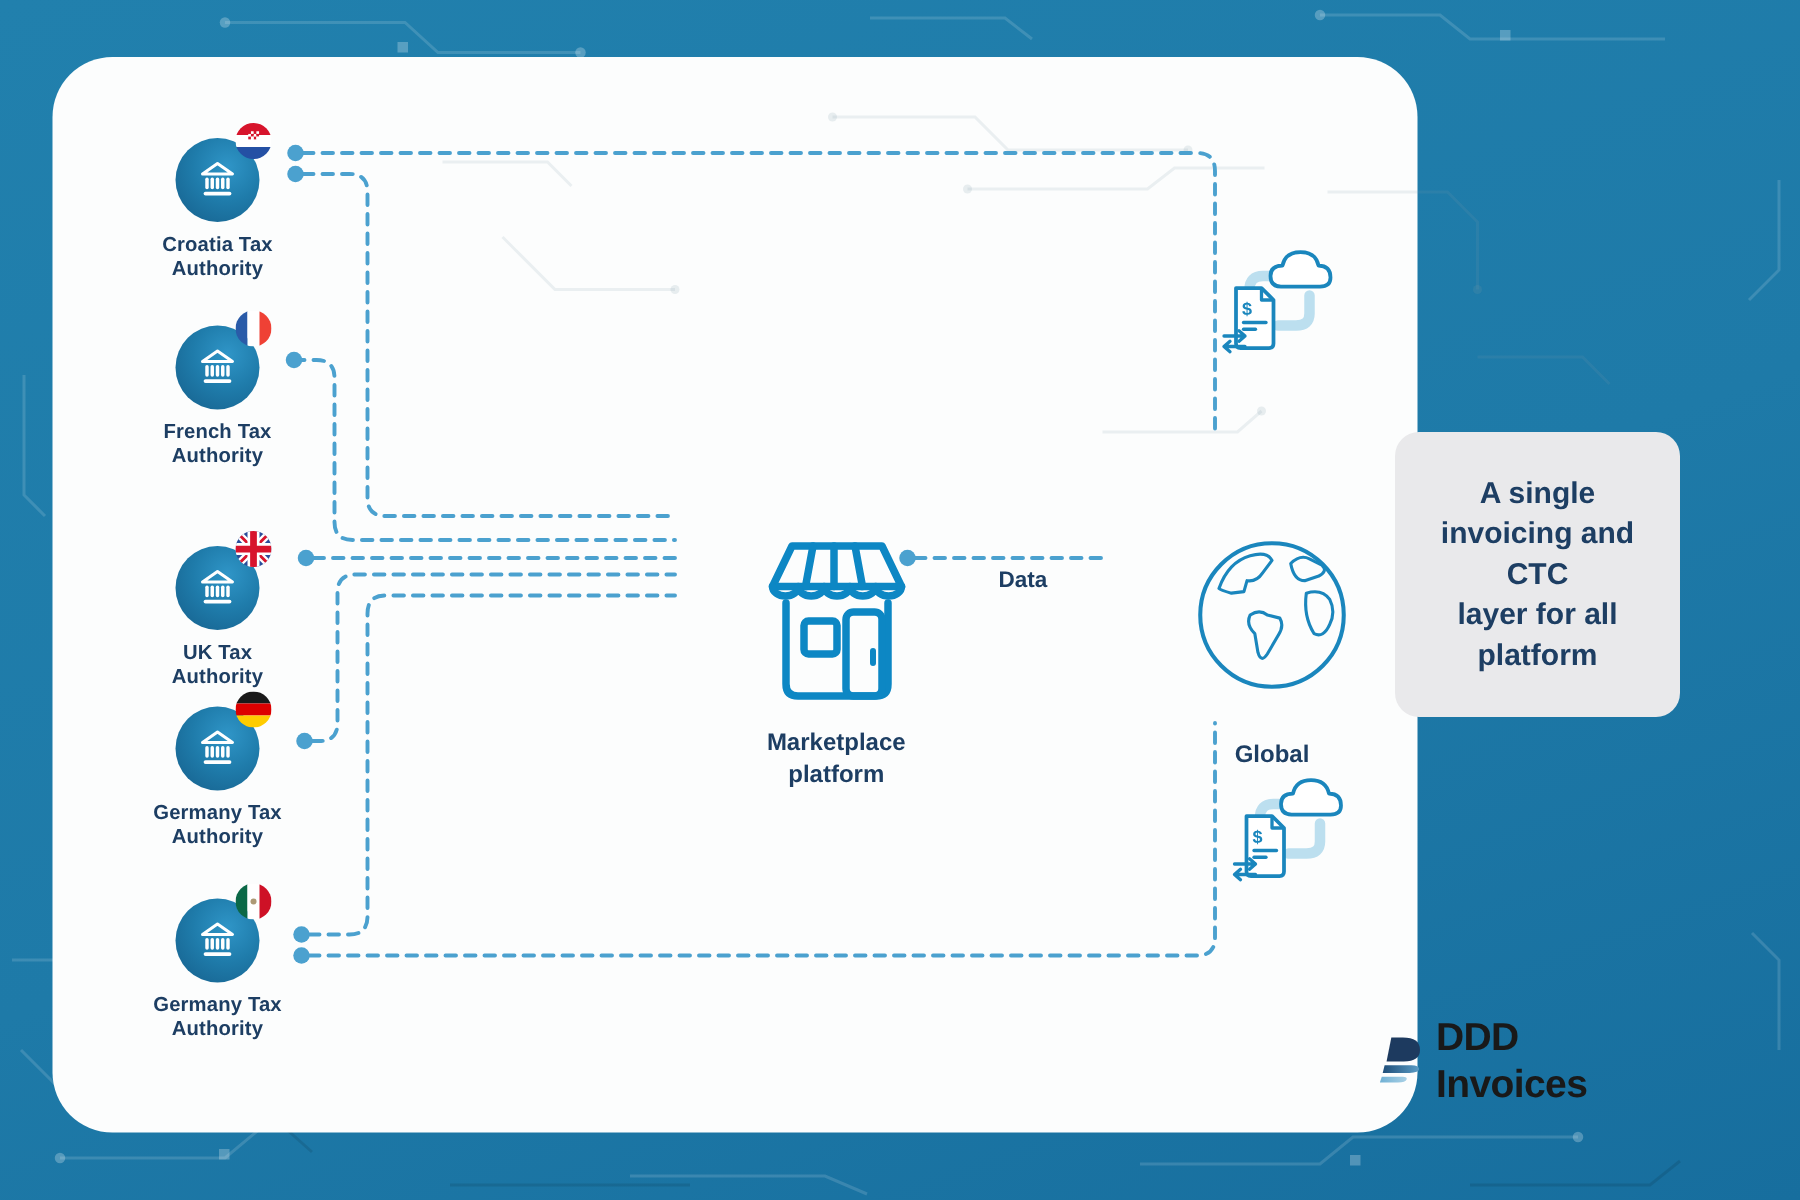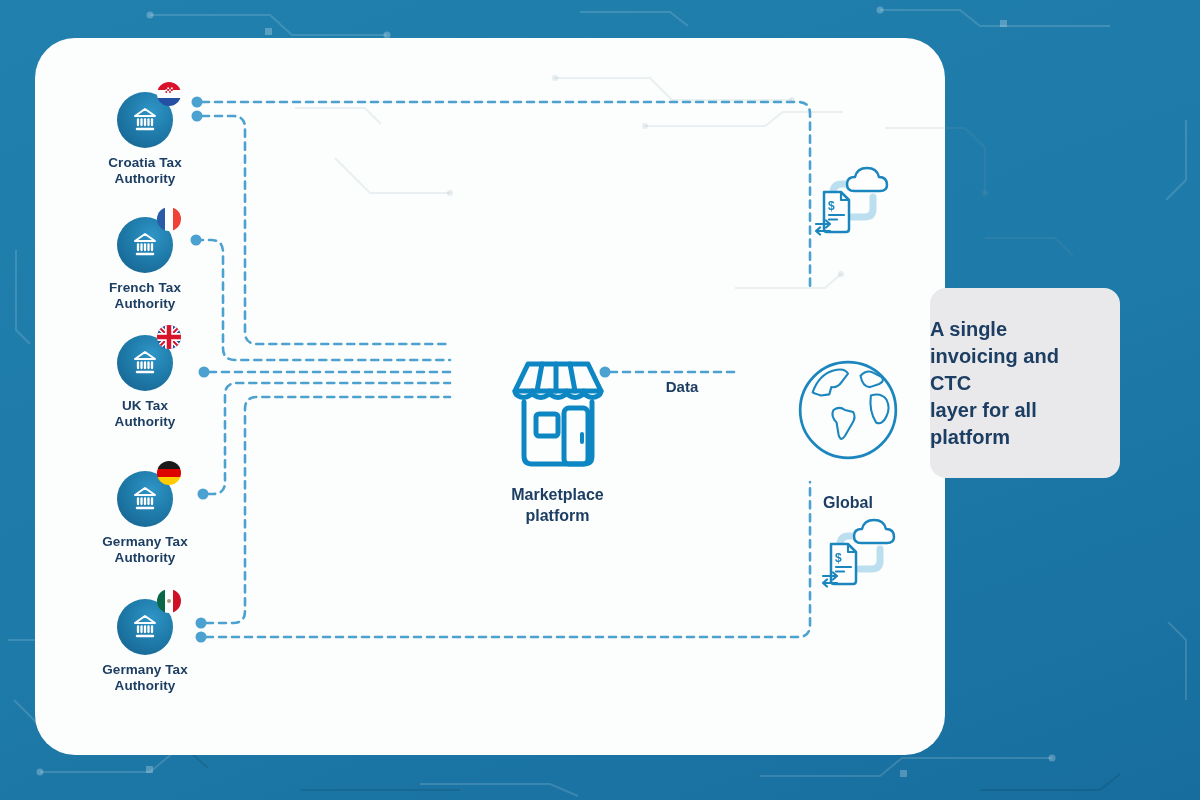--- a/index.html
+++ b/index.html
@@ -30,21 +30,21 @@
   .marketplace .node-label{font-size:16px;line-height:21px;margin-top:10px;}
   .globe{position:absolute;left:751px;top:320px;width:124px;text-align:center;}
   .globe .node-label{font-size:16px;margin-top:28px;}
   .data-label{position:absolute;left:612px;top:340px;width:70px;text-align:center;
     font-size:15px;font-weight:bold;color:#1d3e63;}
   .inv-cloud{position:absolute;}
   
   .callout{
     position:absolute;left:895px;top:250px;width:190px;height:190px;
     background:#e9e9eb;border-radius:16px;
-    display:flex;flex-direction:column;align-items:flex-start;justify-content:center;
+    display:flex;flex-direction:column;align-items:center;justify-content:center;
     color:#1d3e63;font-size:20px;line-height:27px;font-weight:bold;text-align:center;
   }
   
   .logo{position:absolute;left:883px;top:638px;display:flex;align-items:center;gap:10px;}
   .logo-text{font-size:26px;font-weight:800;color:#191919;letter-spacing:-0.4px;}
 </style>
 </head>
 <body>
 
 <div class="stage">
@@ -184,21 +184,21 @@
             <rect x="8" width="8" height="24" fill="#fff"></rect>
             <rect x="16" width="8" height="24" fill="#ef4135"></rect>
         </svg>
       </div>
       <div class="auth-label">
         <span>French Tax</span>
           <span>Authority</span>
       </div>
     </div>
 
-    <div class="authority" style="top:297px">
+    <div class="authority" style="top:326px">
       <div class="auth-circle">
         <svg width="34" height="34" viewBox="0 0 34 34" fill="none" stroke="#fff">
           <path d="M7 13 L17 6 L27 13 Z" stroke-width="2" stroke-linejoin="round"></path>
           <g stroke-width="2.3" stroke-linecap="round">
             <path d="M10 16.5 V22"></path>
               <path d="M13.5 16.5 V22"></path>
               <path d="M17 16.5 V22"></path>
               <path d="M20.5 16.5 V22"></path>
               <path d="M24 16.5 V22"></path>
           </g>
@@ -343,15 +343,33 @@
     </div>
 
     <div class="callout">
       <div>A single</div>
       <div>invoicing and</div>
       <div>CTC</div>
       <div>layer for all</div>
       <div>platform</div>
     </div>
 
+    <div class="logo">
+      <svg width="42" height="48" viewBox="0 0 46 50">
+        <defs>
+          <linearGradient id="midg" x1="0" y1="0" x2="1" y2="0">
+            <stop offset="0" stop-color="#1f4e79"></stop>
+              <stop offset="1" stop-color="#5a9cc5"></stop>
+          </linearGradient>
+          <linearGradient id="lowg" x1="0" y1="0" x2="1" y2="0">
+            <stop offset="0" stop-color="#6fb0d4"></stop>
+              <stop offset="1" stop-color="#a9d1e6"></stop>
+          </linearGradient>
+        </defs>
+        <path d="M15 1 H27 Q45 1 45 14 Q45 26 28 26 H10 Z" fill="#1d3a5f"></path>
+        <path d="M8 30 H36 Q44 30 44 34 Q44 38 34 38 H6 Z" fill="url(#midg)"></path>
+        <path d="M5 42 H27 Q32 42 31 45 Q30 48 22 48 H3 Z" fill="url(#lowg)"></path>
+      </svg>
+      <div class="logo-text">DDD Invoices</div>
+    </div>
 
   </div>
 </div>
 
 </body></html>

